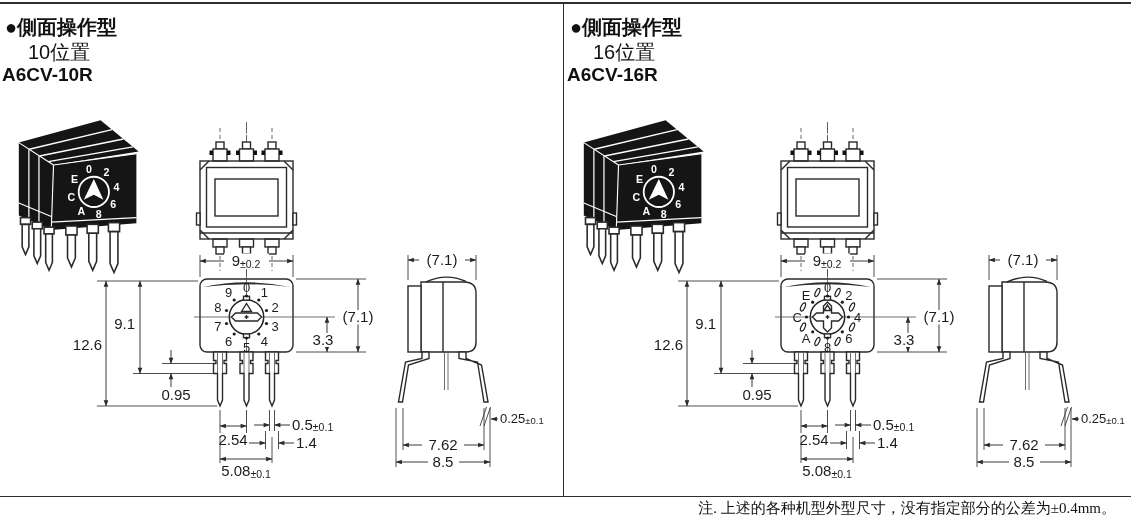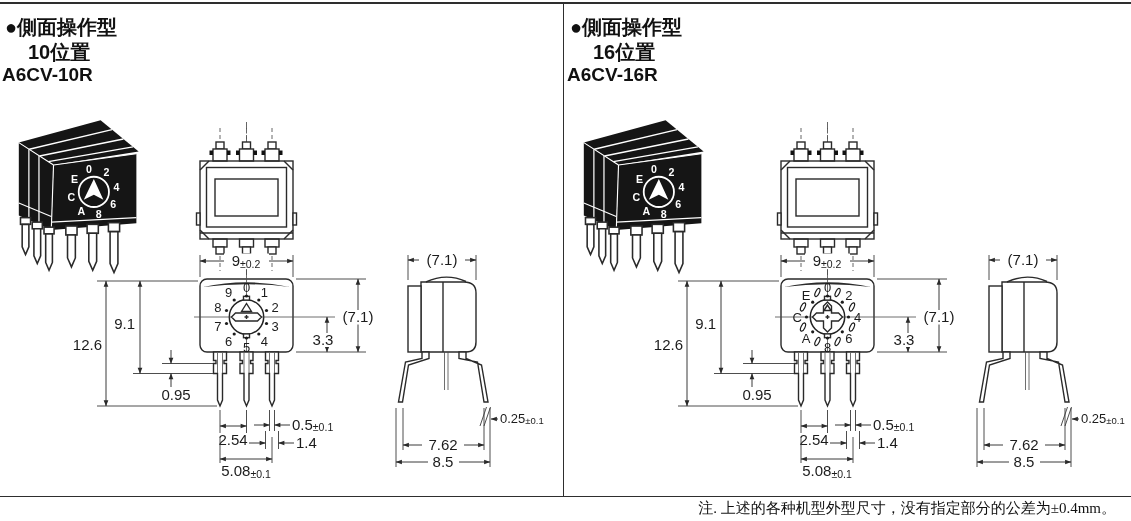--- a/index.html
+++ b/index.html
@@ -6,21 +6,21 @@
   #root{position:relative;width:1131px;height:521px;background:#fff;overflow:hidden;
         font-family:"Liberation Sans",sans-serif;color:#111;}
   .hline{position:absolute;left:0;width:1131px;height:0;border-top:2px solid #2e2e2e;}
   #topline{top:2px;}
   #bottomline{top:496px;border-top-width:1.5px;}
   #divider{position:absolute;left:563px;top:2px;width:0;height:495px;border-left:1.5px solid #2e2e2e;}
   .panel{position:absolute;top:0;height:459px;margin-top:9px;}
   #panel0{left:0;width:563px;}
   #panel1{left:565px;width:566px;}
   .t1{position:absolute;left:5px;top:5px;font-size:20px;font-weight:bold;white-space:nowrap;}
-  .t2{position:absolute;left:28px;top:30px;font-size:20px;font-weight:bold;white-space:nowrap;}
+  .t2{position:absolute;left:28px;top:30px;font-size:20px;font-weight:normal;white-space:nowrap;}
   .t3{position:absolute;left:2px;top:55px;font-size:19px;font-weight:bold;white-space:nowrap;}
   #note{position:absolute;right:15px;top:499px;font-family:"Liberation Serif",serif;
         font-size:15px;color:#111;white-space:nowrap;}
   svg{position:absolute;left:0;top:0;overflow:visible;font-family:"Liberation Sans",sans-serif;}
   .part{fill:none;stroke:#2a2a2a;stroke-width:1.4;}
   .partf{fill:#fff;stroke:#2a2a2a;stroke-width:1.4;}
   .seam{stroke:#fff;fill:none;}
   .cl{stroke:#4a4a4a;stroke-width:0.8;fill:none;}
   .dash{stroke:#555;stroke-width:0.9;fill:none;stroke-dasharray:4 3;}
   .dashdot{stroke:#555;stroke-width:0.9;fill:none;stroke-dasharray:7 3 1.5 3;}

